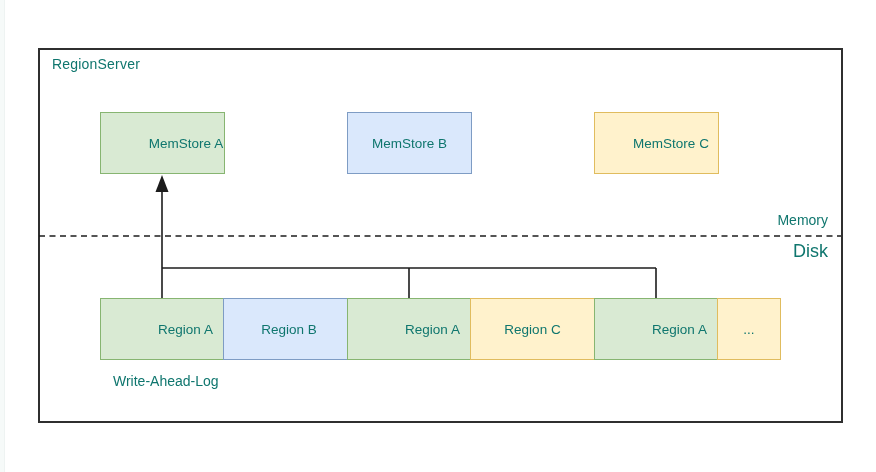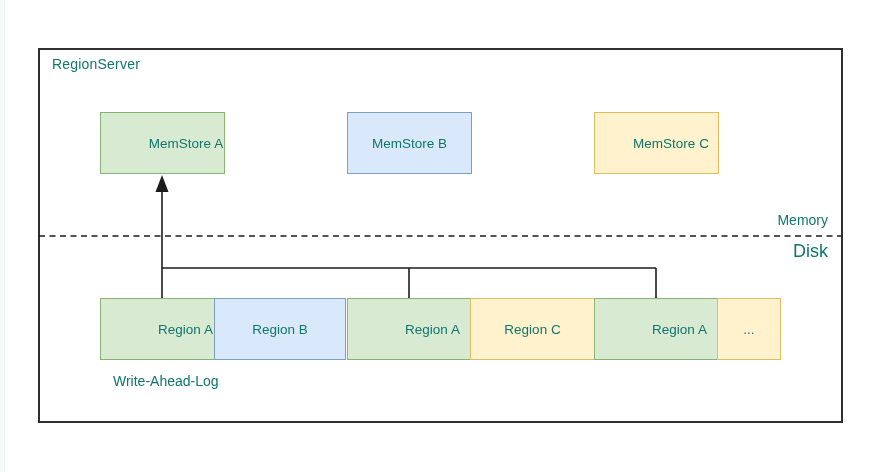--- a/index.html
+++ b/index.html
@@ -46,21 +46,21 @@
     border: 1.5px solid;
     text-align: center;
   }
   .memstore { top: 112px; width: 125px; height: 62px; }
   .ms-a { left: 100px; }
   .ms-b { left: 347px; }
   .ms-c { left: 594px; padding-left: 29px; }
 
   .wal-entry { top: 298px; height: 62px; }
   .we-0 { left: 100px; width: 124px; }
-  .we-1 { left: 214px; width: 132px; }
+  .we-1 { left: 223px; width: 132px; }
   .we-2 { left: 347px; width: 124px; }
   .we-3 { left: 470px; width: 125px; }
   .we-4 { left: 594px; width: 124px; }
   .we-5 { left: 717px; width: 64px; }
 
   .fill-green  { background: var(--green_fill);  border-color: var(--green_border); padding-left: 47px; }
   .fill-blue   { background: var(--blue_fill);   border-color: var(--blue_border); }
   .fill-yellow { background: var(--yellow_fill); border-color: var(--yellow_border); }
 
   .mem-label {

